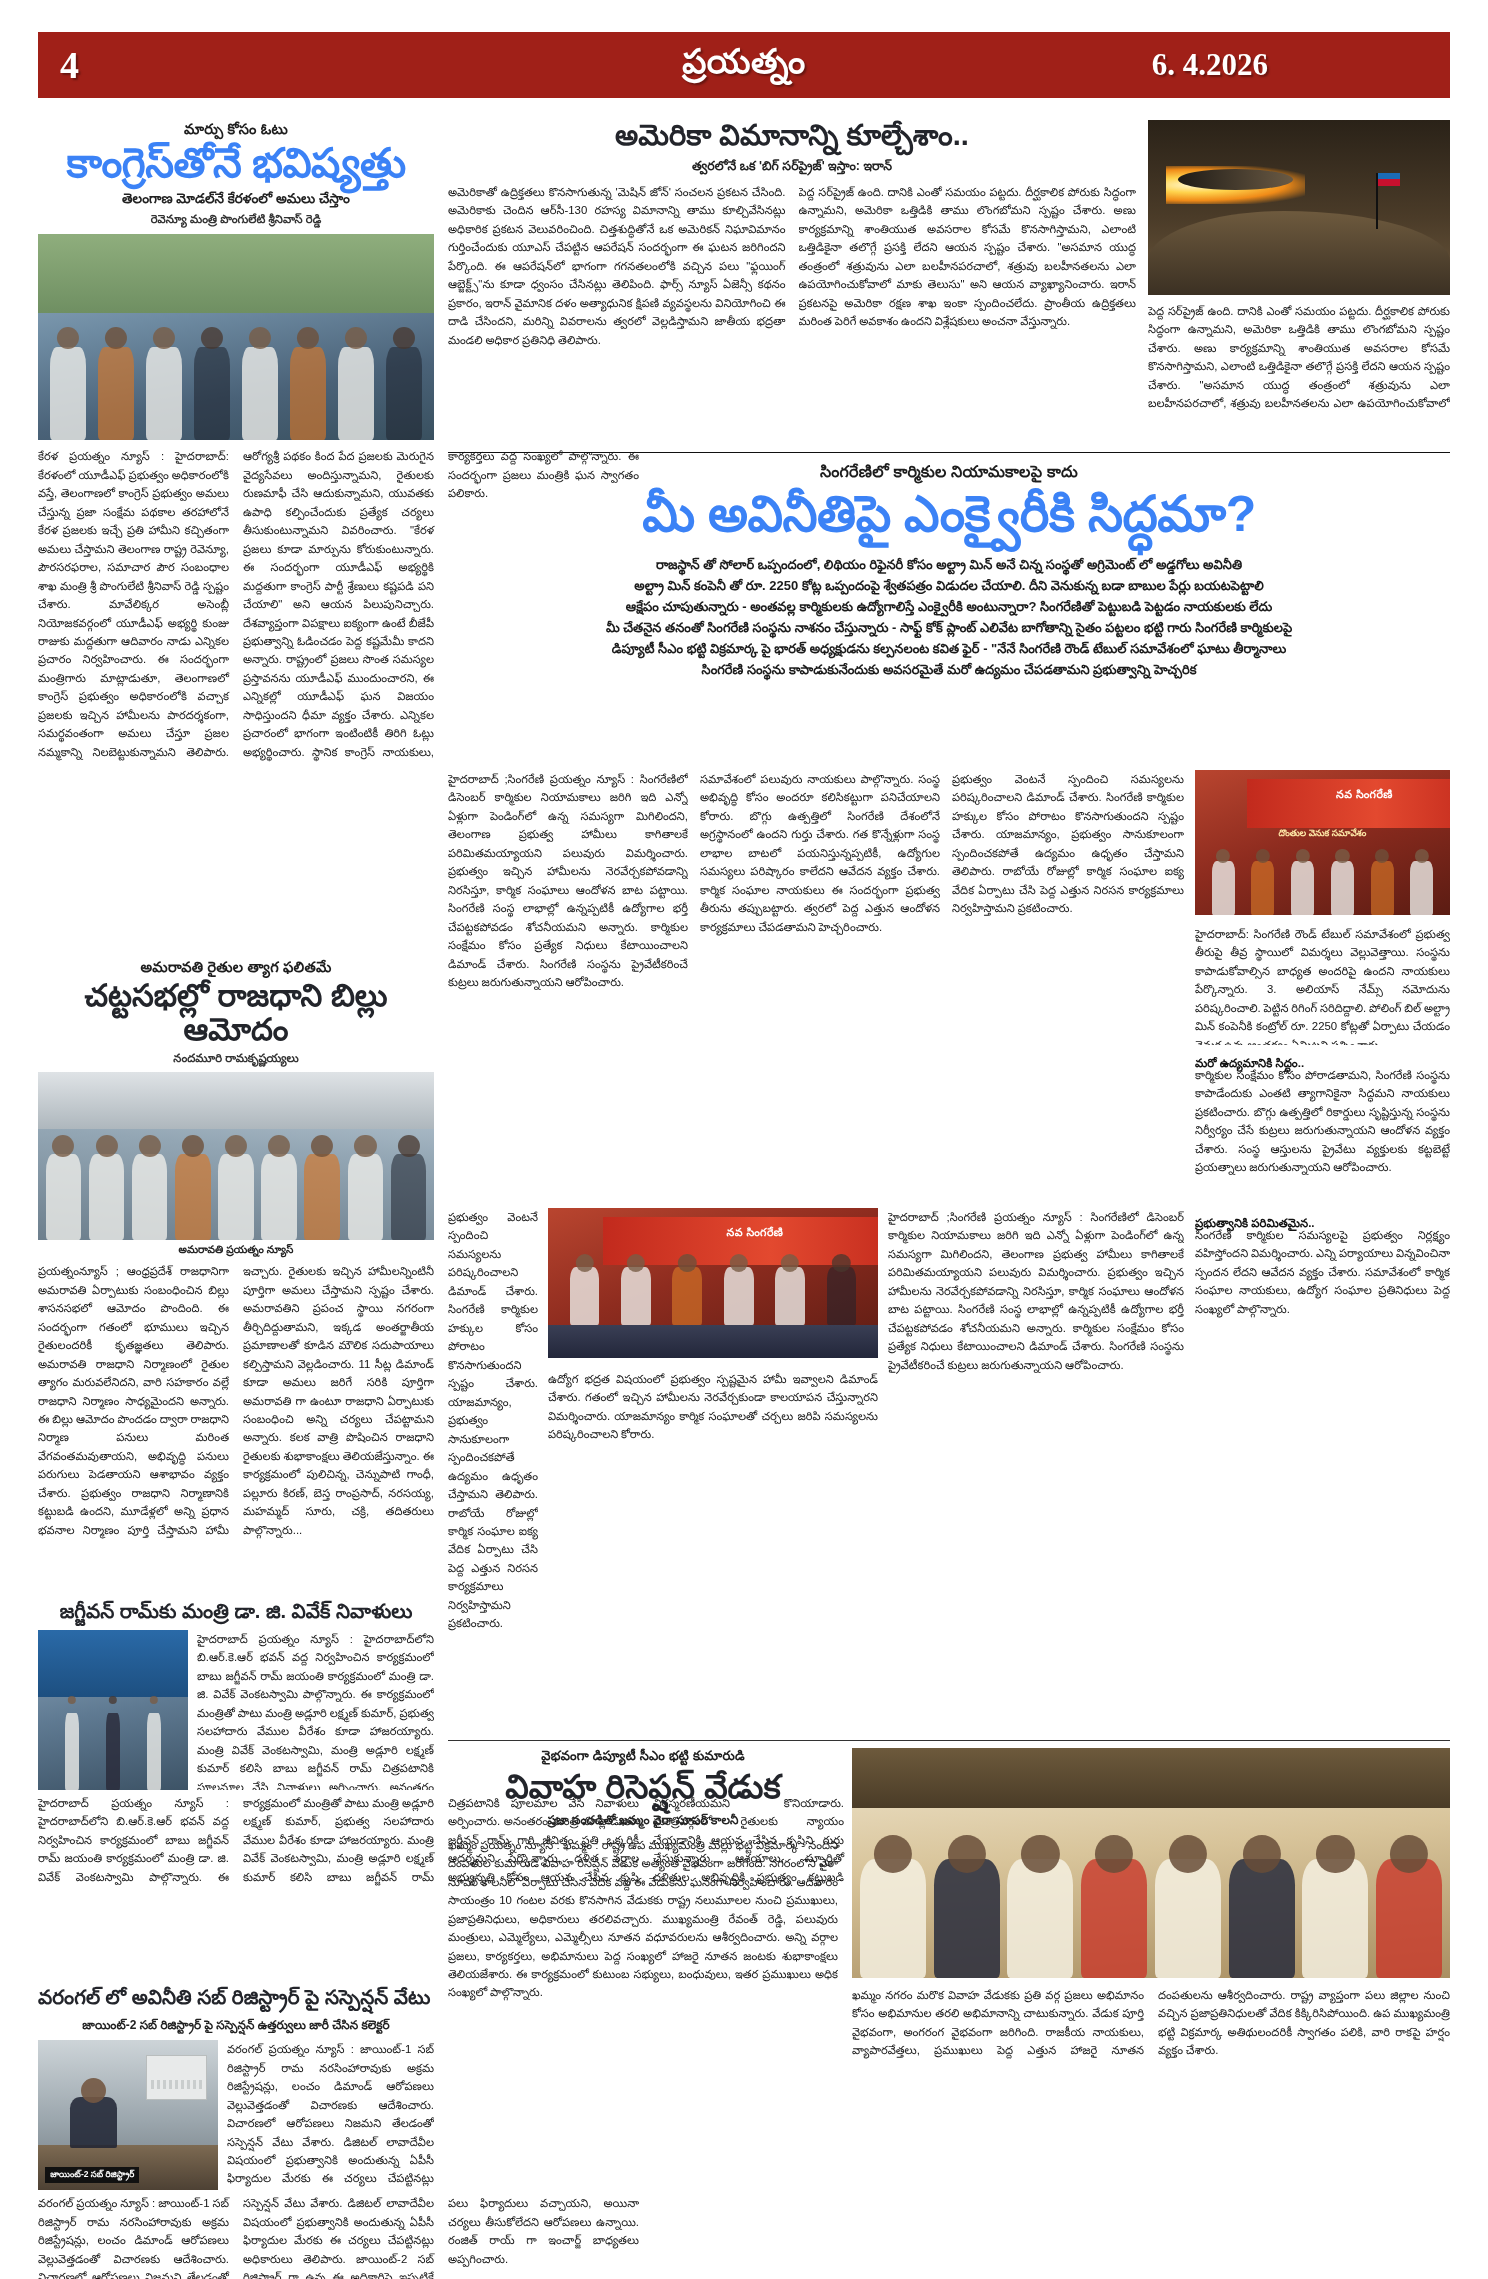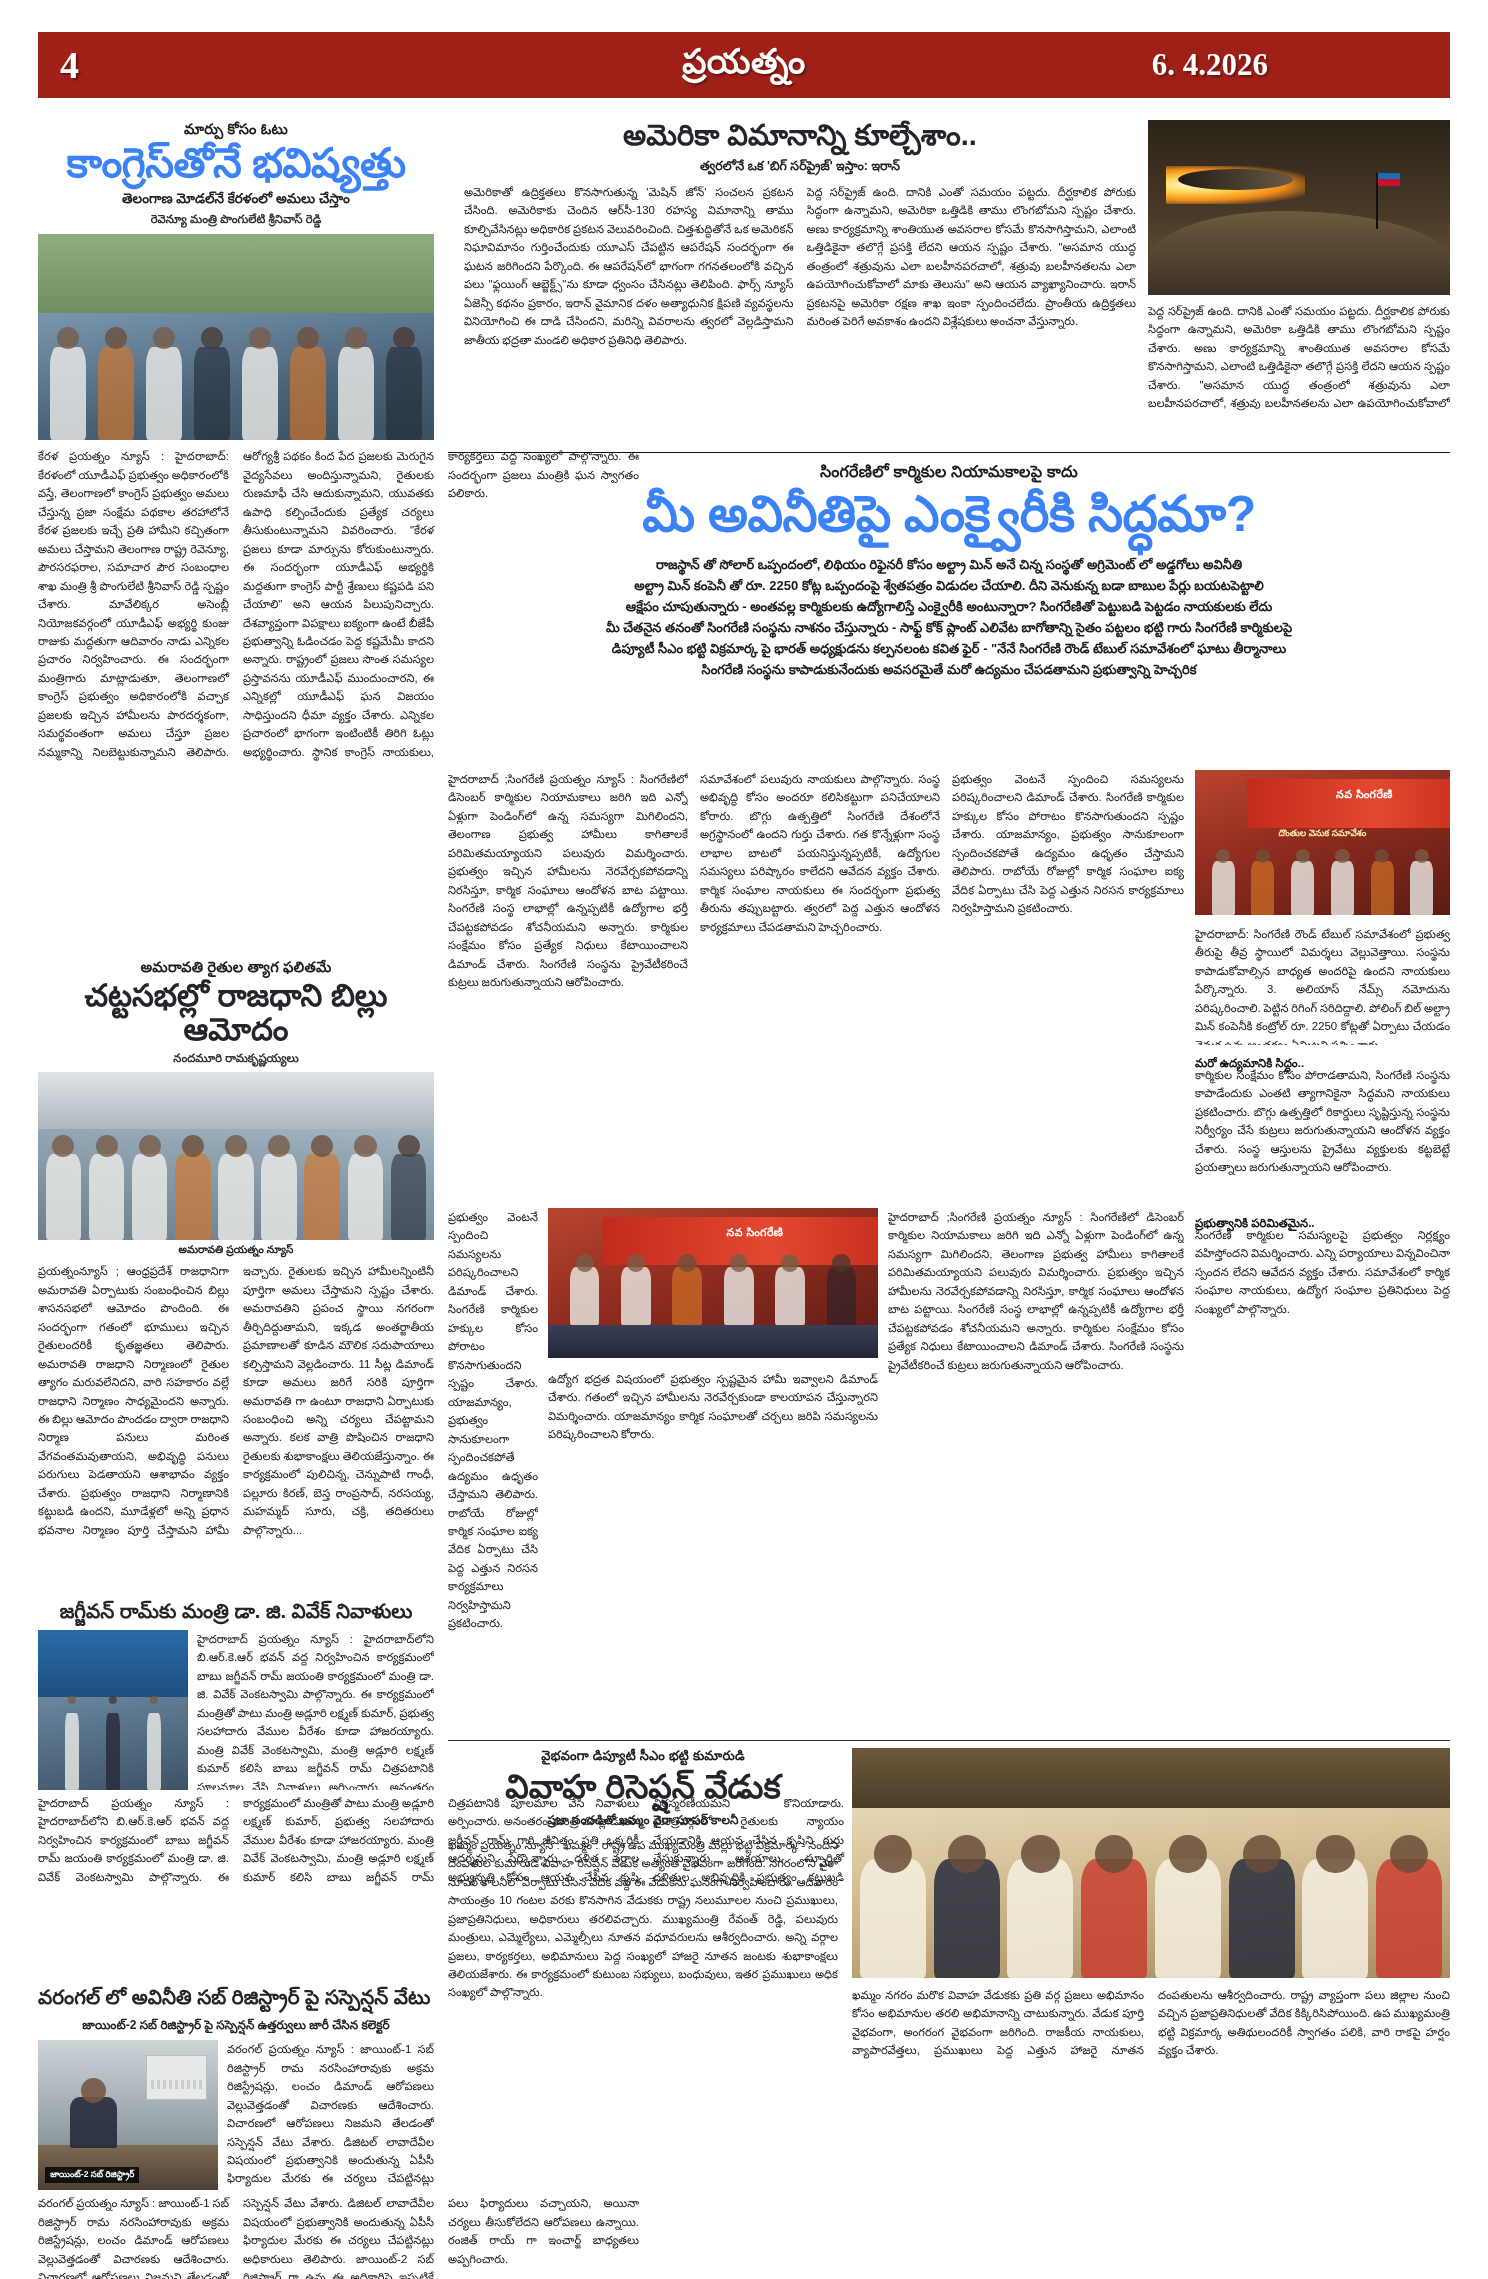--- a/index.html
+++ b/index.html
@@ -207,21 +207,21 @@
         <div style="position:absolute;left:18%;bottom:28%;width:26%;height:34%;background:rgba(30,35,50,.85);border-radius:22% 22% 4% 4%;"></div>
         <div style="position:absolute;left:24%;bottom:58%;width:14%;padding-bottom:14%;background:rgba(115,88,66,.9);border-radius:50%;"></div>
         <div class="stamp">జాయింట్-2 సబ్ రిజిస్ట్రార్</div>
       </div>
       <div class="body" style="flex:1;height:150px;overflow:hidden;">వరంగల్ ప్రయత్నం న్యూస్ : జాయింట్-1 సబ్ రిజిస్ట్రార్ రామ నరసింహారావుకు అక్రమ రిజిస్ట్రేషన్లు, లంచం డిమాండ్ ఆరోపణలు వెల్లువెత్తడంతో విచారణకు ఆదేశించారు. విచారణలో ఆరోపణలు నిజమని తేలడంతో సస్పెన్షన్ వేటు వేశారు. డిజిటల్ లావాదేవీల విషయంలో ప్రభుత్వానికి అందుతున్న ఏపీసీ ఫిర్యాదుల మేరకు ఈ చర్యలు చేపట్టినట్లు అధికారులు తెలిపారు. జాయింట్-2 సబ్ రిజిస్ట్రార్ గా ఉన్న ఈ అధికారిపై ఇప్పటికే పలు ఫిర్యాదులు వచ్చాయని, అయినా చర్యలు తీసుకోలేదని ఆరోపణలు ఉన్నాయి. రంజిత్ రాయ్ గా ఇంచార్జ్ బాధ్యతలు అప్పగించారు.</div>
     </div>
     <div class="body cols2" style="margin-top:4px;height:100px;">వరంగల్ ప్రయత్నం న్యూస్ : జాయింట్-1 సబ్ రిజిస్ట్రార్ రామ నరసింహారావుకు అక్రమ రిజిస్ట్రేషన్లు, లంచం డిమాండ్ ఆరోపణలు వెల్లువెత్తడంతో విచారణకు ఆదేశించారు. విచారణలో ఆరోపణలు నిజమని తేలడంతో సస్పెన్షన్ వేటు వేశారు. డిజిటల్ లావాదేవీల విషయంలో ప్రభుత్వానికి అందుతున్న ఏపీసీ ఫిర్యాదుల మేరకు ఈ చర్యలు చేపట్టినట్లు అధికారులు తెలిపారు. జాయింట్-2 సబ్ రిజిస్ట్రార్ గా ఉన్న ఈ అధికారిపై ఇప్పటికే పలు ఫిర్యాదులు వచ్చాయని, అయినా చర్యలు తీసుకోలేదని ఆరోపణలు ఉన్నాయి. రంజిత్ రాయ్ గా ఇంచార్జ్ బాధ్యతలు అప్పగించారు.</div>
   </div>
 
   <div style="position:absolute;left:448px;top:120px;width:1002px;">
-    <div style="display:flex;gap:12px;margin-left:16px;">
+    <div style="display:flex;gap:12px;">
       <div style="flex:1;">
         <div class="hl-lg" style="font-size:29px;">అమెరికా విమానాన్ని కూల్చేశాం..</div>
         <div class="subhead" style="margin-top:6px;font-size:12.5px;">త్వరలోనే ఒక 'బిగ్ సర్‌ప్రైజ్' ఇస్తాం: ఇరాన్</div>
         <div style="display:flex;gap:13px;margin-top:8px;">
           <div class="body" style="flex:1;height:182px;overflow:hidden;">అమెరికాతో ఉద్రిక్తతలు కొనసాగుతున్న 'మెషిన్ జోన్' సంచలన ప్రకటన చేసింది. అమెరికాకు చెందిన ఆర్‌సీ-130 రహస్య విమానాన్ని తాము కూల్చివేసినట్లు అధికారిక ప్రకటన వెలువరించింది. చిత్తశుద్ధితోనే ఒక అమెరికన్ నిఘావిమానం గుర్తించేందుకు యూఎస్ చేపట్టిన ఆపరేషన్ సందర్భంగా ఈ ఘటన జరిగిందని పేర్కొంది. ఈ ఆపరేషన్‌లో భాగంగా గగనతలంలోకి వచ్చిన పలు "ఫ్లయింగ్ ఆబ్జెక్ట్స్"ను కూడా ధ్వంసం చేసినట్లు తెలిపింది. ఫార్స్ న్యూస్ ఏజెన్సీ కథనం ప్రకారం, ఇరాన్ వైమానిక దళం అత్యాధునిక క్షిపణి వ్యవస్థలను వినియోగించి ఈ దాడి చేసిందని, మరిన్ని వివరాలను త్వరలో వెల్లడిస్తామని జాతీయ భద్రతా మండలి అధికార ప్రతినిధి తెలిపారు.</div>
           <div class="body" style="flex:1;height:182px;overflow:hidden;">పెద్ద సర్‌ప్రైజ్ ఉంది. దానికి ఎంతో సమయం పట్టదు. దీర్ఘకాలిక పోరుకు సిద్ధంగా ఉన్నామని, అమెరికా ఒత్తిడికి తాము లొంగబోమని స్పష్టం చేశారు. అణు కార్యక్రమాన్ని శాంతియుత అవసరాల కోసమే కొనసాగిస్తామని, ఎలాంటి ఒత్తిడికైనా తలొగ్గే ప్రసక్తి లేదని ఆయన స్పష్టం చేశారు. "అసమాన యుద్ధ తంత్రంలో శత్రువును ఎలా బలహీనపరచాలో, శత్రువు బలహీనతలను ఎలా ఉపయోగించుకోవాలో మాకు తెలుసు" అని ఆయన వ్యాఖ్యానించారు. ఇరాన్ ప్రకటనపై అమెరికా రక్షణ శాఖ ఇంకా స్పందించలేదు. ప్రాంతీయ ఉద్రిక్తతలు మరింత పెరిగే అవకాశం ఉందని విశ్లేషకులు అంచనా వేస్తున్నారు.</div>
         </div>
       </div>
       <div style="flex:0 0 302px;">
         <div class="photo sky-dark" style="width:302px;height:175px;">

